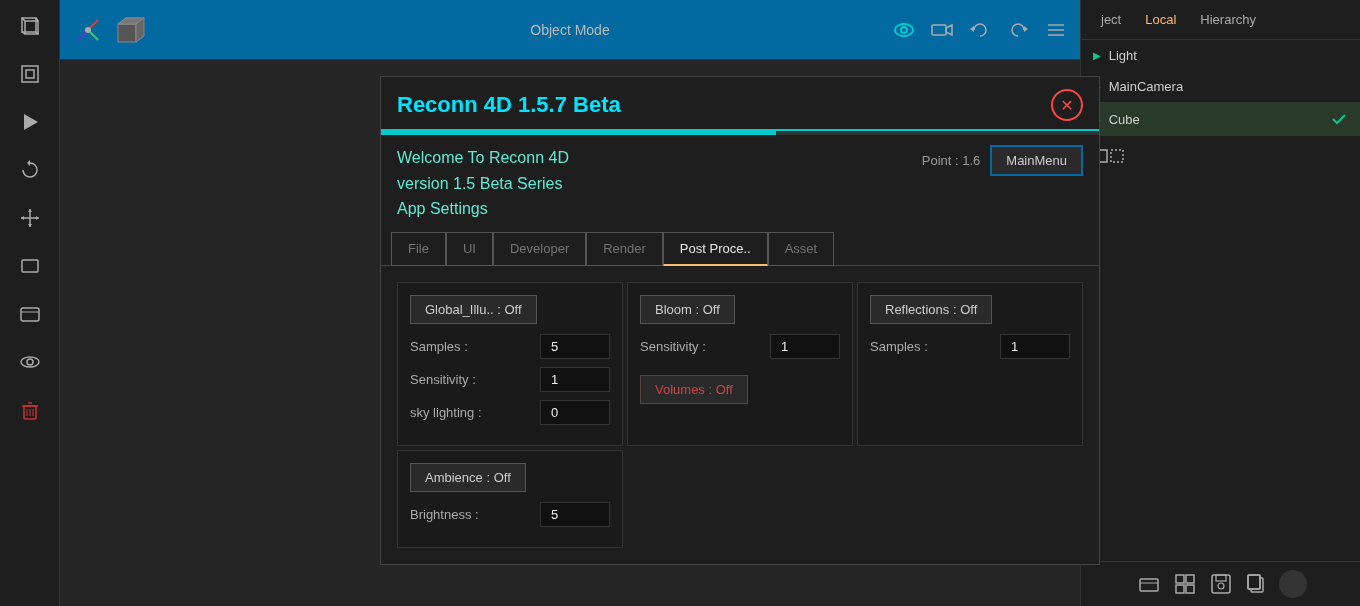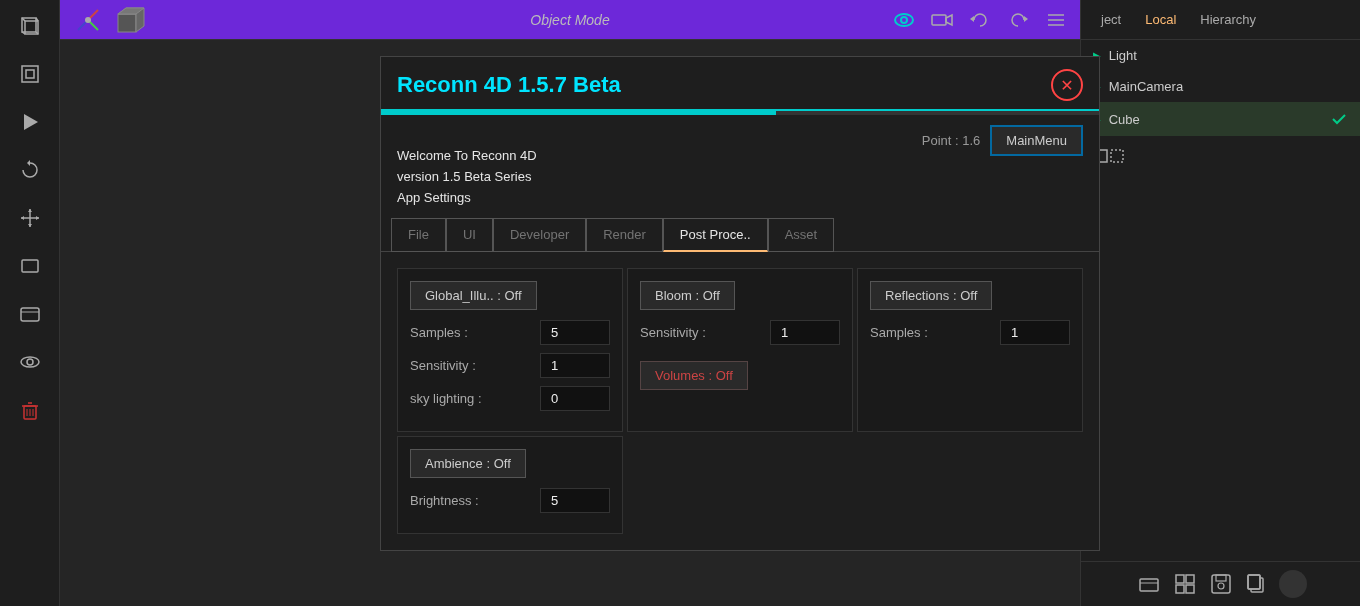--- a/index.html
+++ b/index.html
@@ -42,28 +42,27 @@
     
     .main-area {
       flex: 1;
       display: flex;
       flex-direction: column;
       background: #252525;
     }
 
     
     .top-bar {
-      height: 40px;
-      background: #6d28d9;
+      height: 60px;
+      background: #0369a1;
       display: flex;
       align-items: center;
       justify-content: center;
       border-bottom: 1px solid #333;
       position: relative;
-      font-style: italic;
     }
     .top-bar-title {
       color: #bbb;
       font-size: 14px;
     }
     .top-bar-icons {
       position: absolute;
       right: 10px;
       display: flex;
       align-items: center;
@@ -130,24 +129,23 @@
       width: 55%;
       background: #00cccc;
     }
     .dialog-info {
       padding: 10px 16px;
       display: flex;
       align-items: flex-start;
       justify-content: space-between;
     }
     .dialog-info-text {
-      color: #e5e5e5;
-      font-size: 13px;
+      color: #5eead4;
+      font-size: 16px;
       line-height: 1.6;
-      margin-top: 21px;
     }
     .dialog-info-right {
       display: flex;
       align-items: center;
       gap: 10px;
     }
     .point-label {
       color: #999;
       font-size: 13px;
     }

